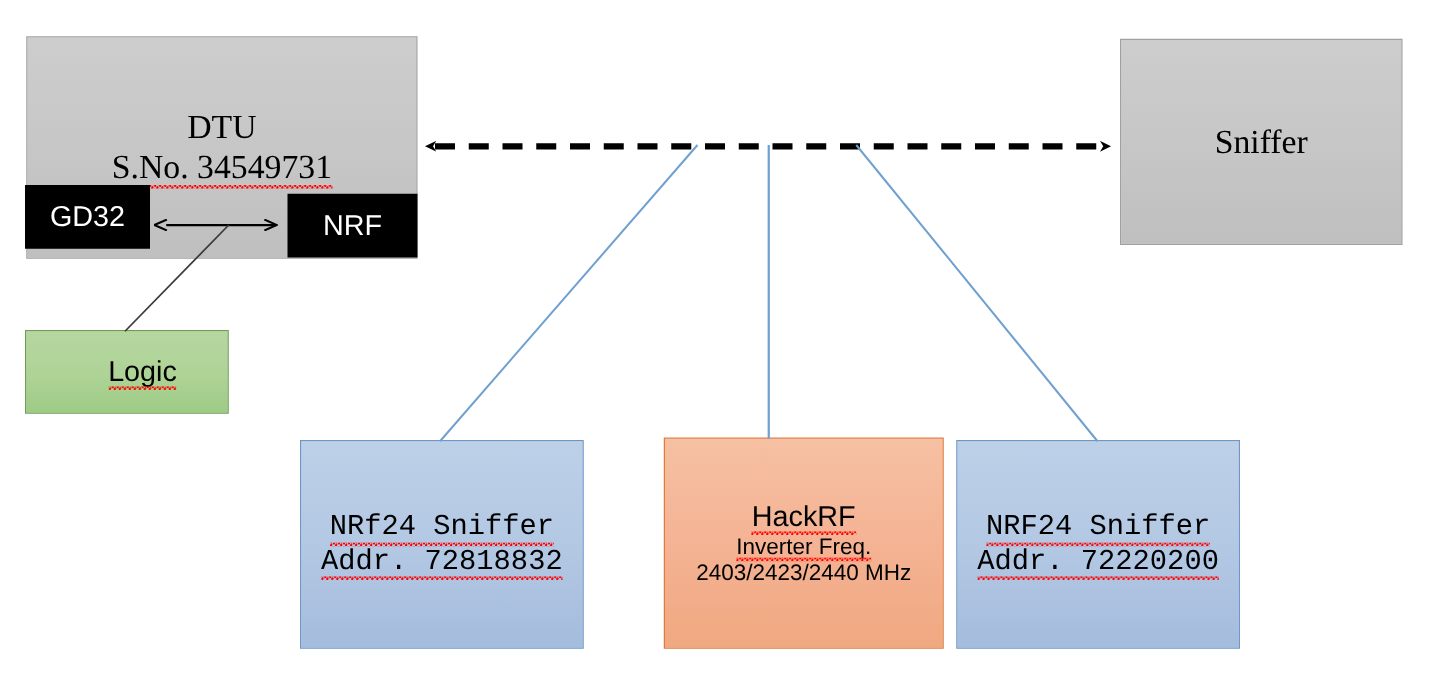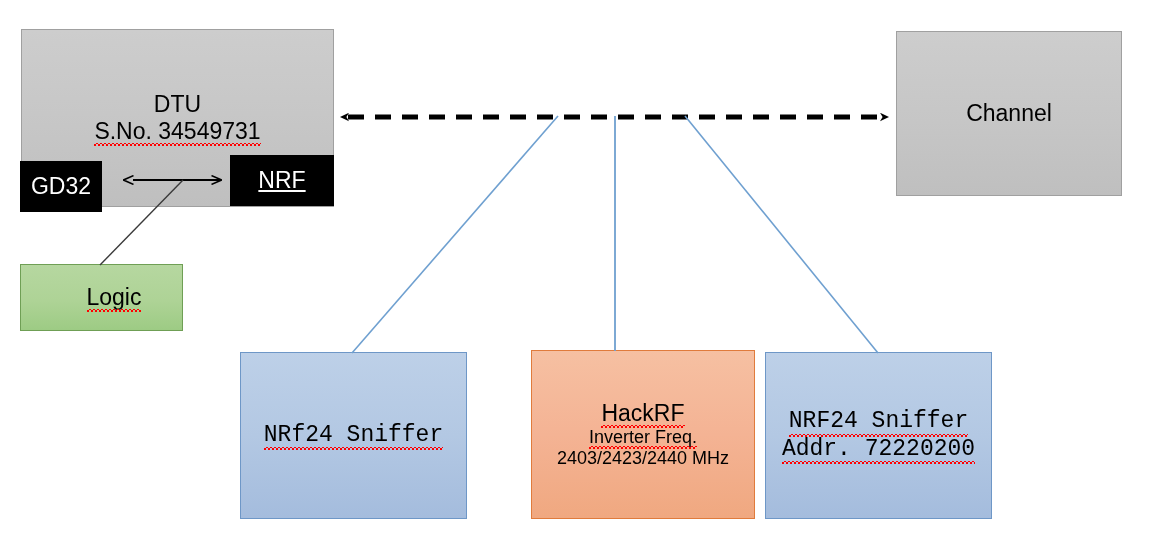--- a/index.html
+++ b/index.html
@@ -28,21 +28,22 @@
     justify-content: center;
     text-align: center;
     line-height: 1.18;
   }
 
   
   .grey-box {
     background: linear-gradient(to bottom, #cdcdcd 0%, #c6c6c6 55%, #bfbfbf 100%);
     border: 1px solid #a0a0a0;
     color: #000000;
-    font-size: 23px;
+    font-size: 27px;
+    font-family: Liberation Serif, serif;
   }
   
   .black-box {
     background: #000000;
     color: #ffffff;
     font-size: 23px;
     border: 0;
   }
   
   .green-box {
@@ -105,38 +106,39 @@
 </head>
 <body>
 
 <div id="canvas">
 
   <div class="box grey-box" style="left:21px; top:29px; width:313px; height:178px;">
     <span class="line-1">DTU</span>
     <span class="line-2 sp">S.No. 34549731</span>
   </div>
 
-  <div class="box black-box" style="left:20px; top:161px; width:82px; height:51px;">
+  <div class="box black-box" style="left:20px; top:148px; width:100px; height:51px;">
     <span>GD32</span>
   </div>
 
-  <div class="box black-box" style="left:230px; top:155px; width:104px; height:51px;text-decoration:underline;">
+  <div class="box black-box" style="left:230px; top:155px; width:104px; height:51px;">
     <span>NRF</span>
   </div>
 
   <div class="box green-box" style="left:20px; top:264px; width:163px; height:67px;padding-left:25px;">
     <span class="sp">Logic</span>
   </div>
 
   <div class="box grey-box" style="left:896px; top:31px; width:226px; height:165px;">
-    <span class="line-1">Channel</span>
+    <span class="line-1">Sniffer</span>
   </div>
 
   <div class="box blue-box" style="left:240px; top:352px; width:227px; height:167px;">
     <span class="line-1 sp">NRf24 Sniffer</span>
+    <span class="line-2 sp">Addr. 72818832</span>
   </div>
 
   <div class="box orange-box" style="left:503px; top:350px; width:224px; height:169px;margin-left:28px;">
     <span class="big sp">HackRF</span>
     <span class="small sp">Inverter Freq.</span>
     <span class="small">2403/2423/2440 MHz</span>
   </div>
 
   <div class="box blue-box" style="left:765px; top:352px; width:227px; height:167px;">
     <span class="line-1 sp">NRF24 Sniffer</span>

